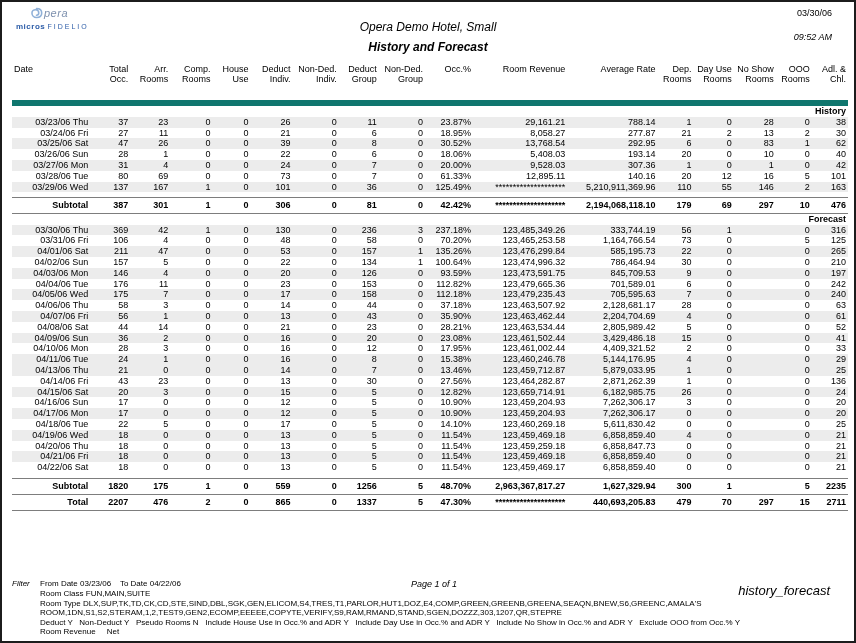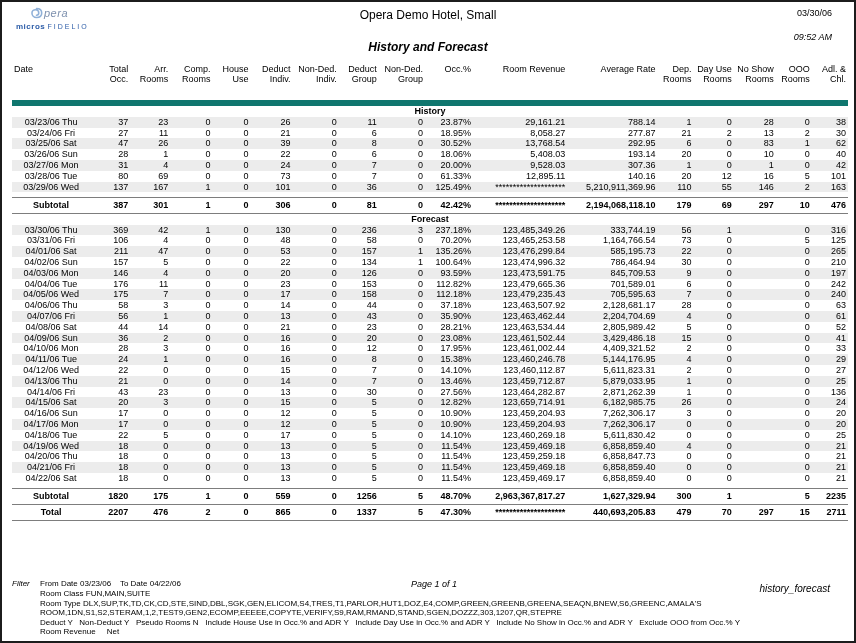--- a/index.html
+++ b/index.html
@@ -10,50 +10,50 @@
     border:2px solid #1c1c1c; background:#fff; overflow:hidden;
   }
   
   #report-header { position:relative; height:56px; }
   #logo { position:absolute; left:14px; top:5px; line-height:11px; }
   #logo .brandline { display:flex; align-items:center; padding-left:14px; }
   #logo .brand-rest { font-size:11px; font-style:italic; color:#7d90ae; letter-spacing:0.5px; }
   #logo .subline { font-size:8px; color:#2d5da8; margin-top:2px; }
   #logo .micros { font-weight:bold; letter-spacing:0.5px; }
   #logo .fidelio { letter-spacing:2px; font-size:7px; }
-  #hotel-name { position:absolute; left:0; right:0; top:6px; text-align:center;
-    font-size:12px; }
+  #hotel-name { position:absolute; left:0; right:0; top:18px; text-align:center;
+    font-size:12px; font-style:italic; }
   #run-date { position:absolute; right:22px; top:6px; font-size:9px; }
   #run-time { position:absolute; right:22px; top:30px; font-size:9px; font-style:italic; }
   #report-title { position:absolute; left:0; right:0; top:38px; text-align:center;
     font-size:12px; font-style:italic; font-weight:bold; }
   
   #table-wrap { padding:6px 10px 0 10px; }
   table { border-collapse:collapse; table-layout:fixed; width:836px; }
   th, td { font-size:9px; white-space:nowrap; overflow:hidden; padding:0 2px; }
   thead th { vertical-align:top; font-weight:normal; text-align:right;
     border-bottom:6px solid #0f766e; padding-bottom:16px; line-height:10px; }
   thead th.al { text-align:left; }
   tbody td { height:10.8px; line-height:10.8px; }
-  td.al { text-align:center; } td.ar { text-align:right; }
+  td.al { text-align:right; } td.ar { text-align:right; }
   tr.stripe td { background:#ececec; }
   tr.section-row td { font-weight:bold; background:#fff; }
   tr.spacer td { height:5px; background:#fff; }
   tr.subtotal td { font-weight:bold; background:#fff; height:15px; line-height:15px;
     border-top:1px solid #7d7d7d; border-bottom:1px solid #7d7d7d; }
   tr.total td { font-weight:bold; background:#fff; height:15px; line-height:15px;
     border-bottom:1px solid #7d7d7d; }
   
   #report-footer { position:absolute; left:0; right:0; bottom:4px; }
   #filter-label { position:absolute; left:10px; top:0; font-size:8px; font-style:italic; }
   #filter-details { margin-left:38px; margin-right:8px; }
   #filter-details div { font-size:8px; line-height:9.6px; white-space:pre; overflow:hidden; }
   #page-number { position:absolute; left:0; right:0; top:0; text-align:center;
     font-size:9px; font-style:italic;margin-left:12px; }
-  #report-file { position:absolute; right:24px; top:4px; font-size:10px; font-style:italic; }
+  #report-file { position:absolute; right:24px; top:4px; font-size:13px; font-style:italic; }
 </style>
 </head>
 <body>
 
 <div id="page">
 
   <div id="report-header">
     <div id="logo">
       <div class="brandline">
         <span style="display:inline-block; margin-right:1px;">
@@ -565,39 +565,20 @@
             <td class="ar">0</td>
             <td class="ar">15.38%</td>
             <td class="ar">123,460,246.78</td>
             <td class="ar">5,144,176.95</td>
             <td class="ar">4</td>
             <td class="ar">0</td>
             <td class="ar"></td>
             <td class="ar">0</td>
             <td class="ar">29</td>
           </tr>
-          <tr class="">
-            <td class="al">04/12/06 Wed</td>
-            <td class="ar">22</td>
-            <td class="ar">0</td>
-            <td class="ar">0</td>
-            <td class="ar">0</td>
-            <td class="ar">15</td>
-            <td class="ar">0</td>
-            <td class="ar">7</td>
-            <td class="ar">0</td>
-            <td class="ar">14.10%</td>
-            <td class="ar">123,460,112.87</td>
-            <td class="ar">5,611,823.31</td>
-            <td class="ar">2</td>
-            <td class="ar">0</td>
-            <td class="ar"></td>
-            <td class="ar">0</td>
-            <td class="ar">27</td>
-          </tr>
           <tr class="stripe">
             <td class="al">04/13/06 Thu</td>
             <td class="ar">21</td>
             <td class="ar">0</td>
             <td class="ar">0</td>
             <td class="ar">0</td>
             <td class="ar">14</td>
             <td class="ar">0</td>
             <td class="ar">7</td>
             <td class="ar">0</td>

